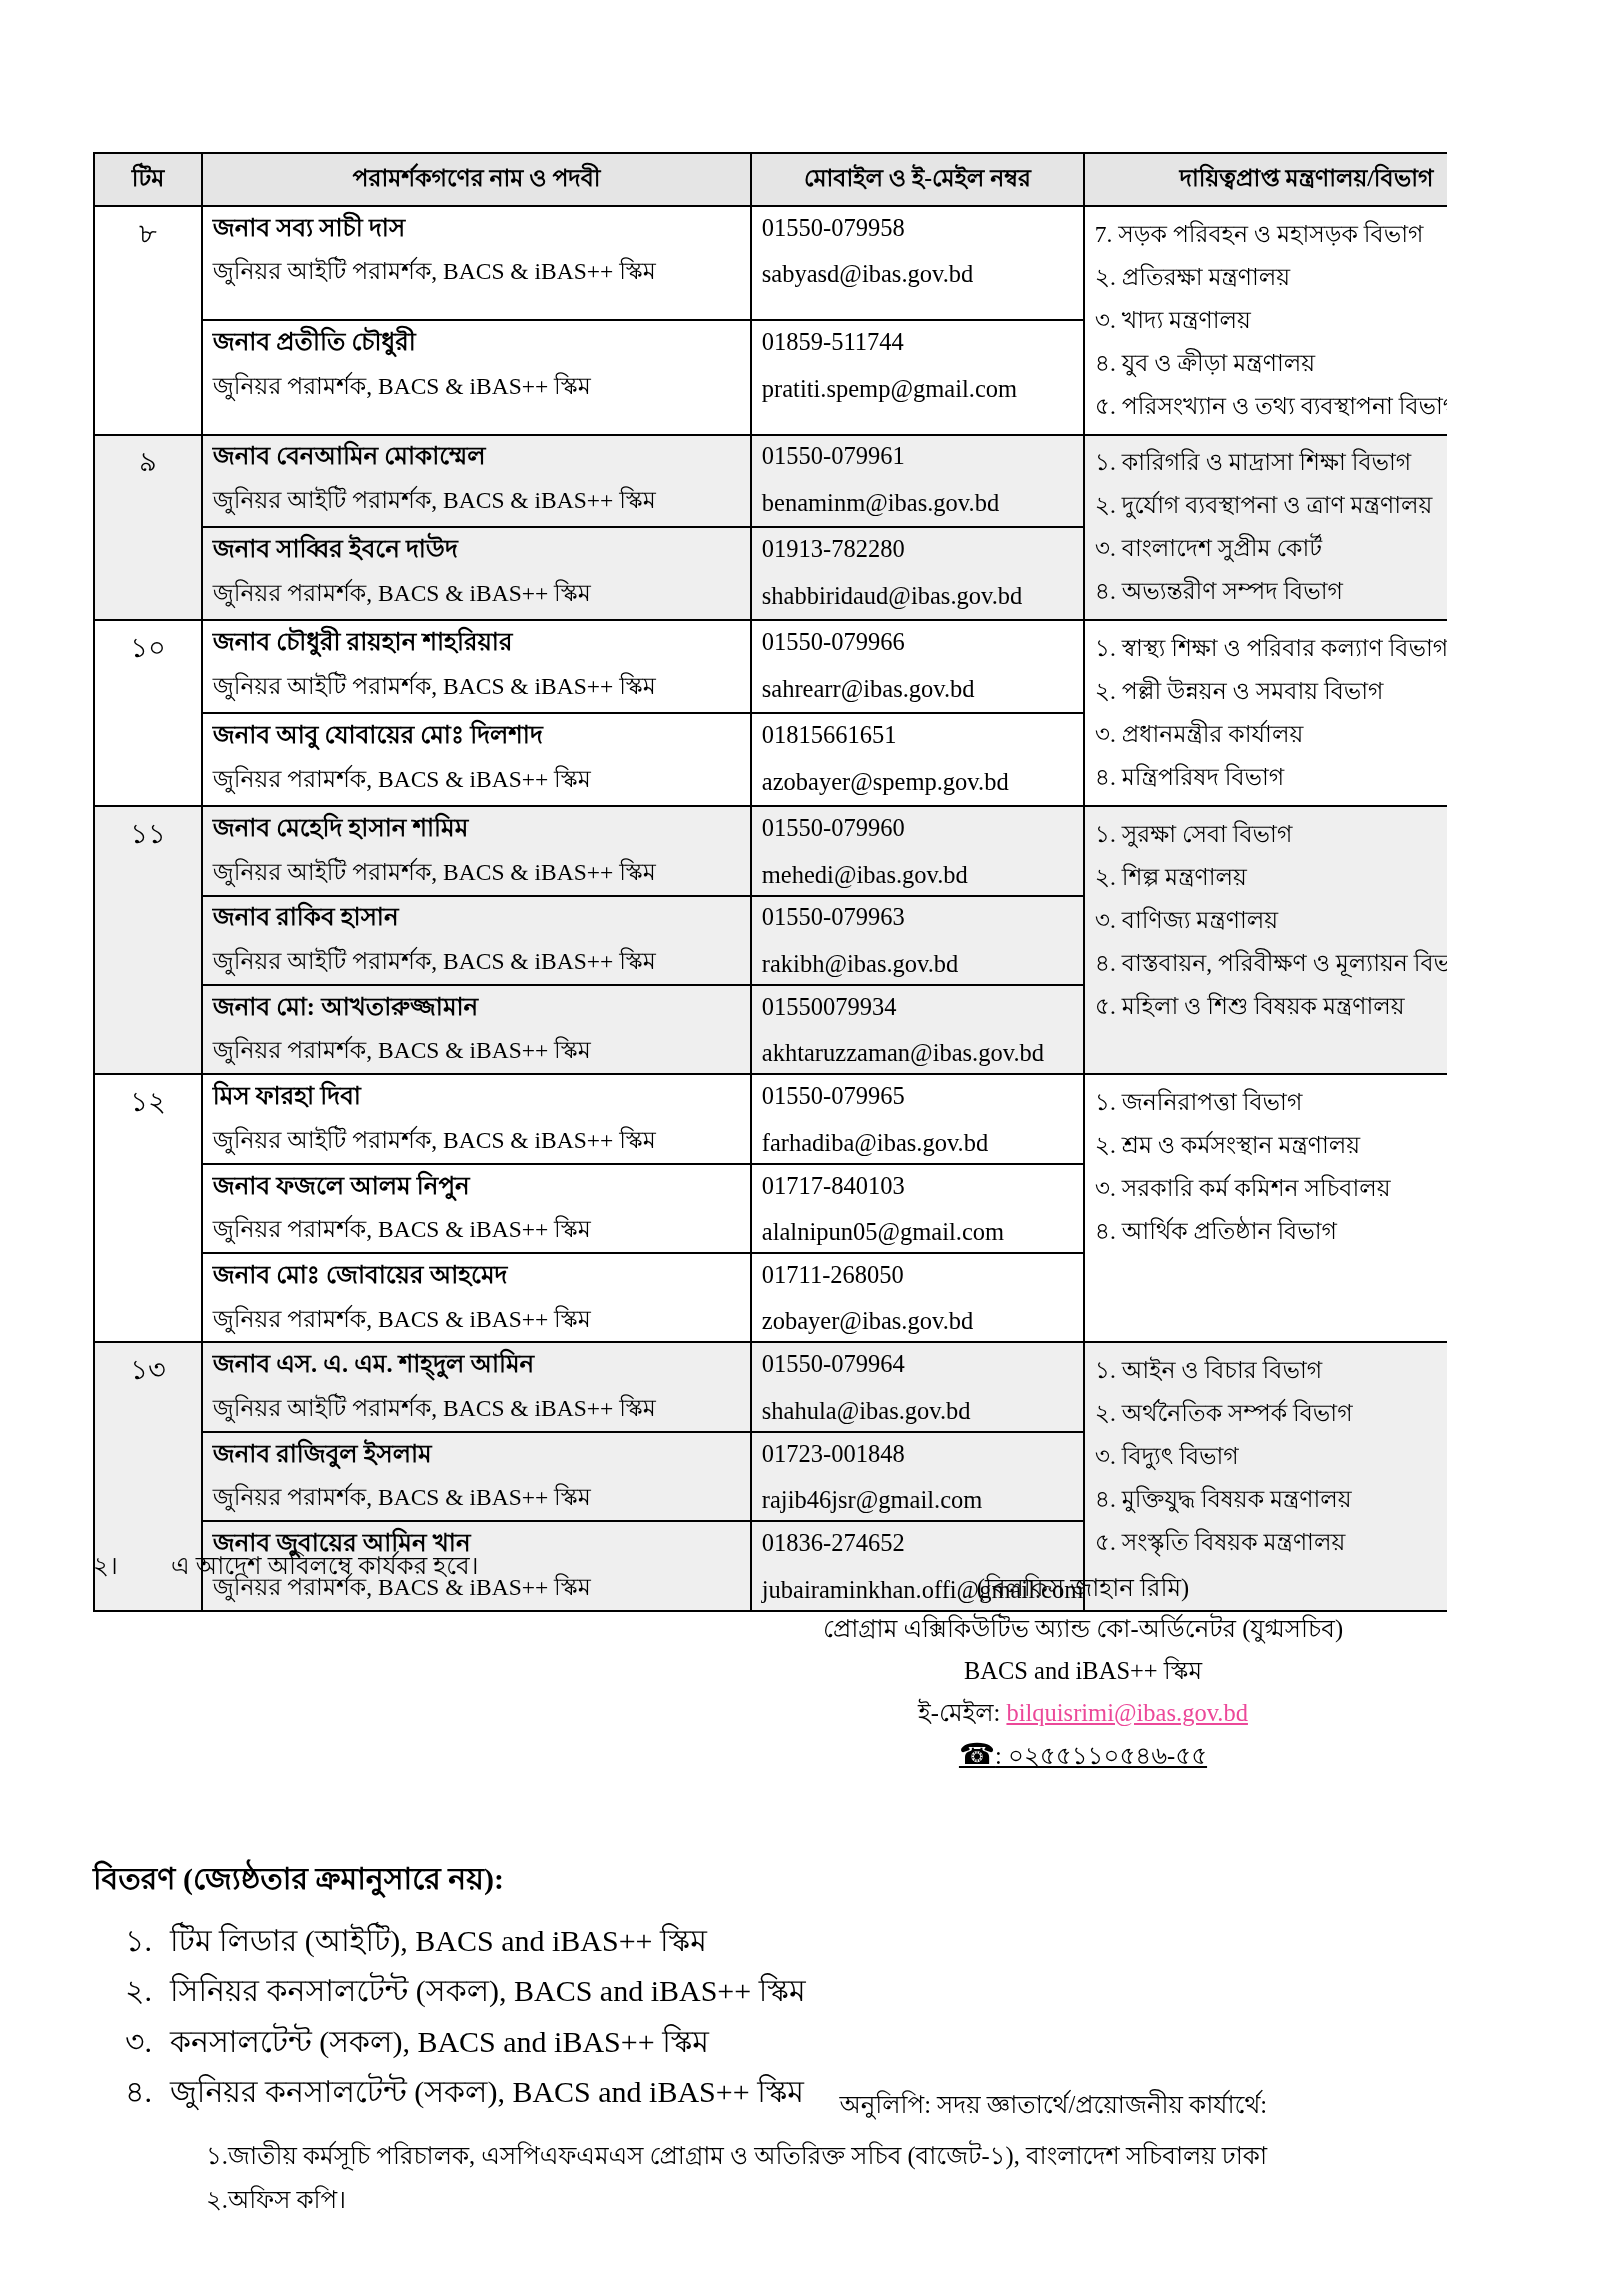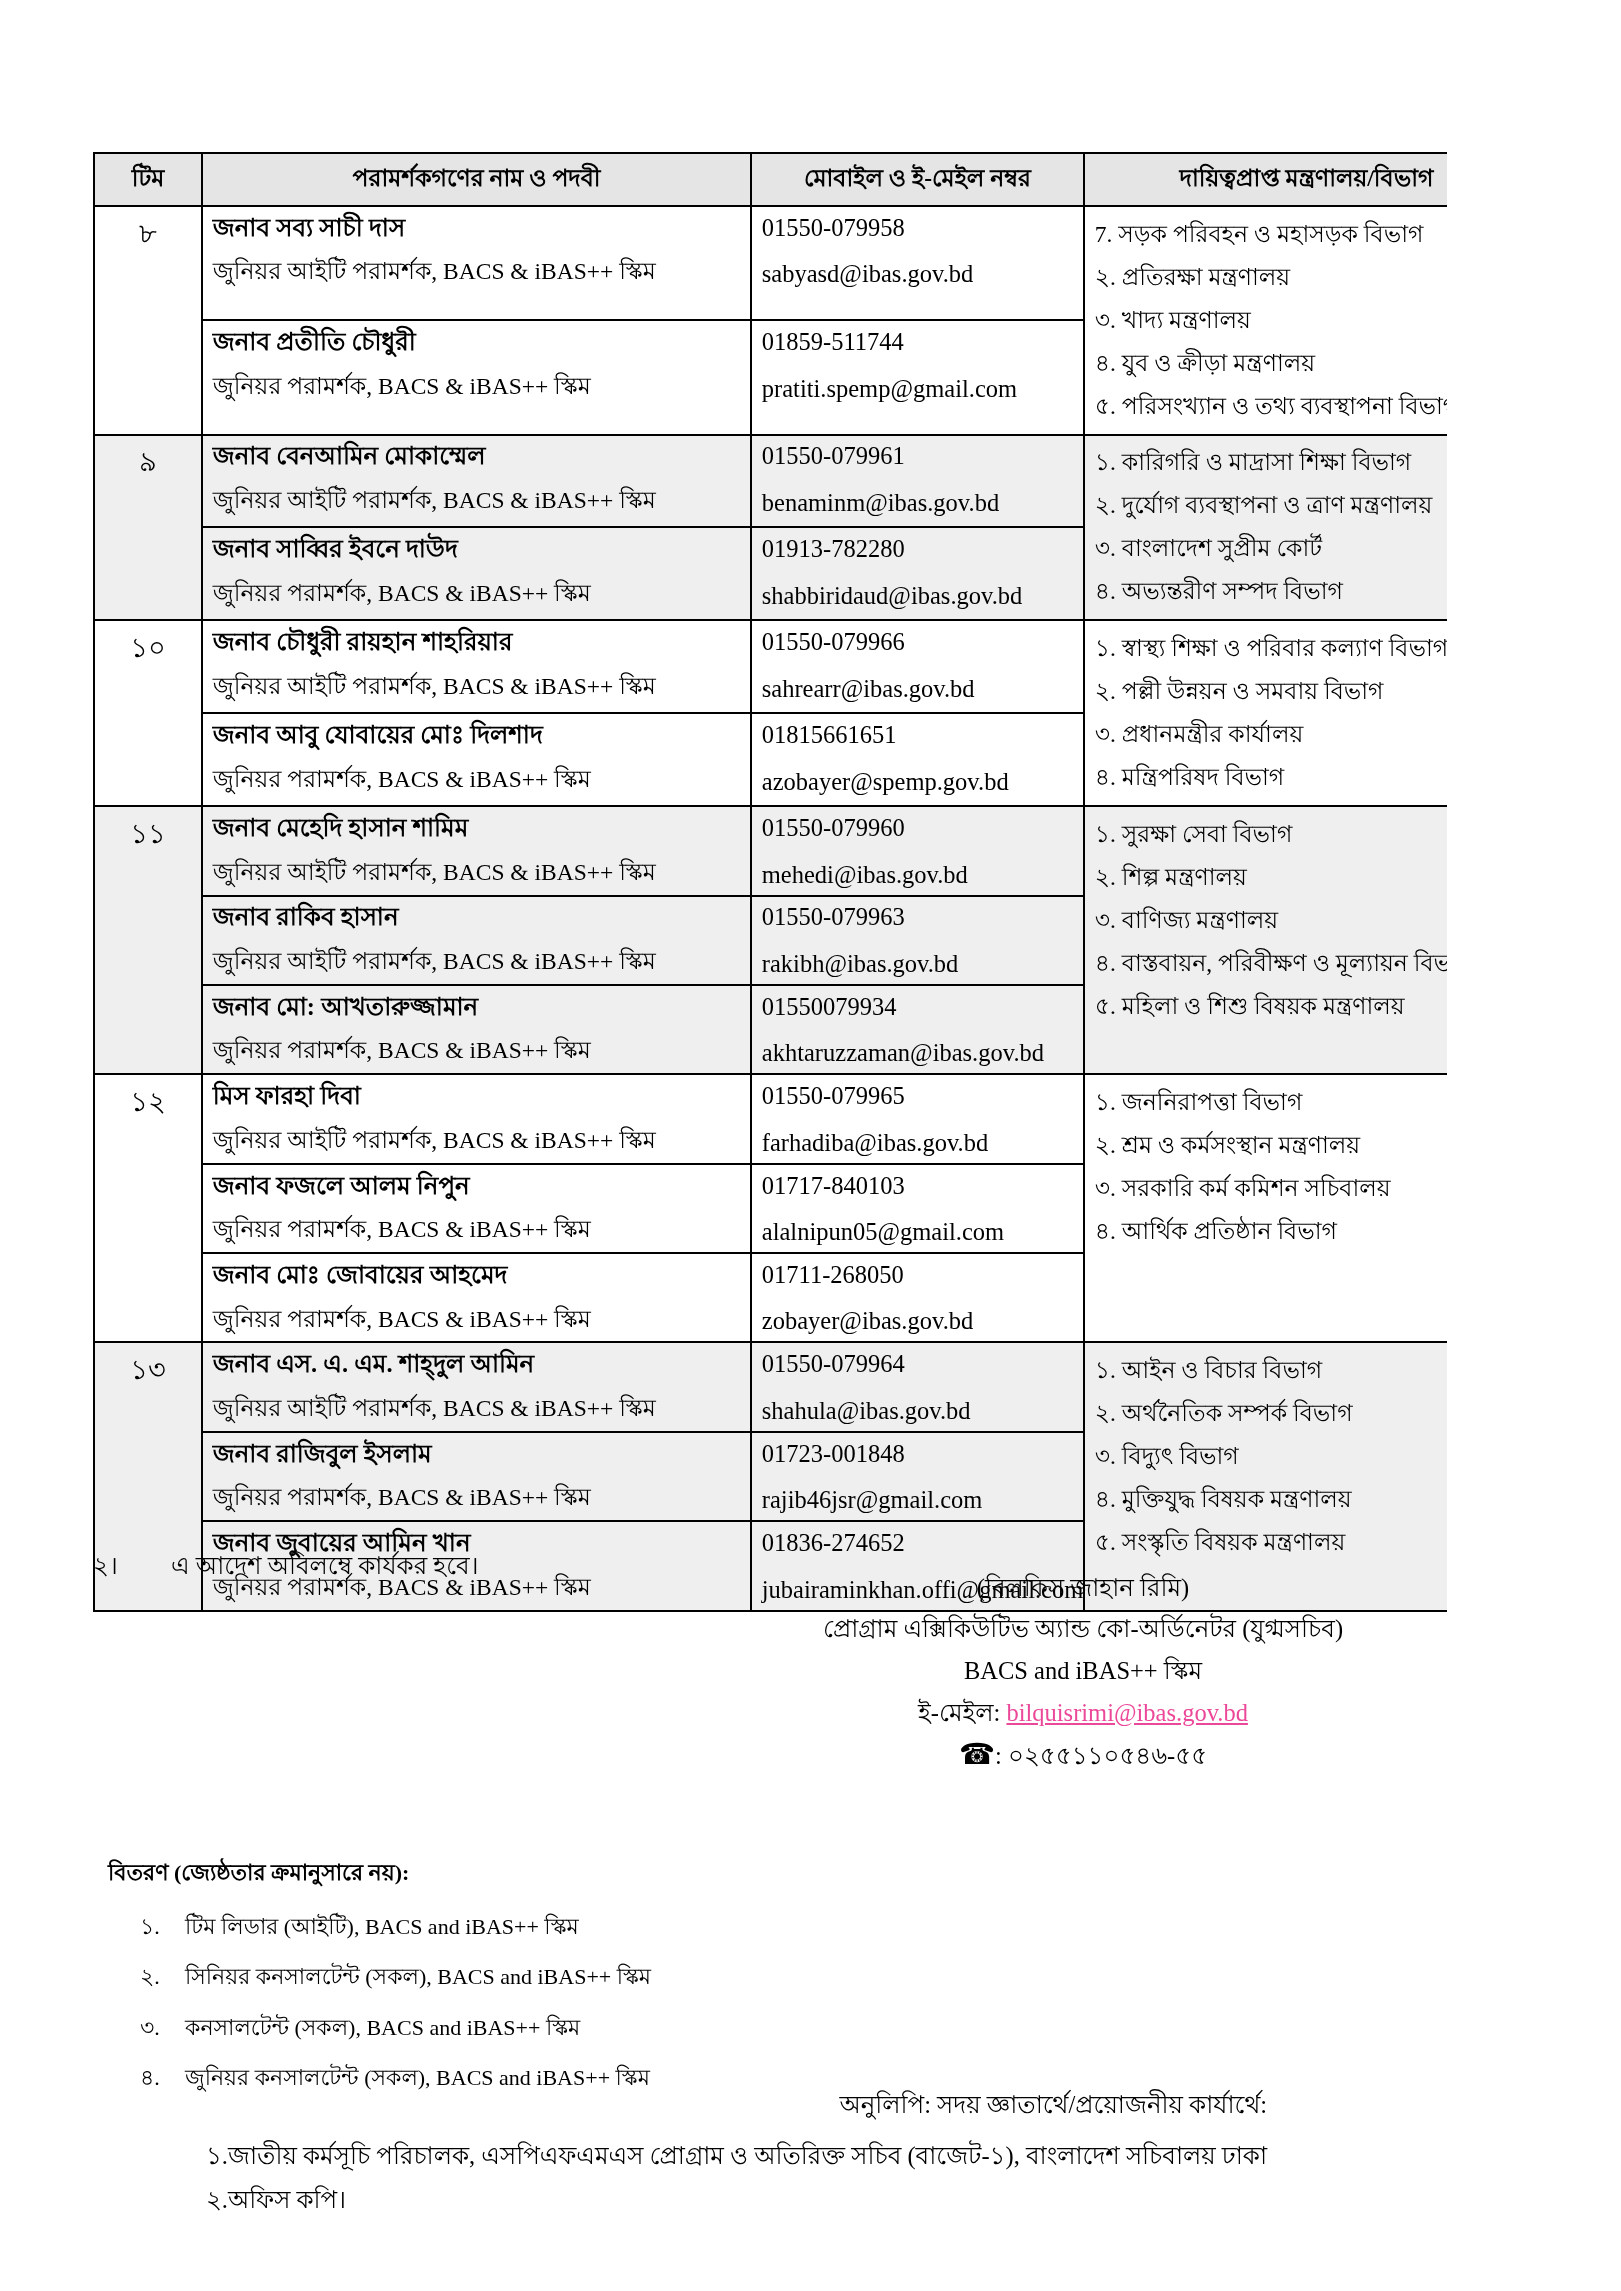--- a/index.html
+++ b/index.html
@@ -74,28 +74,28 @@
     left: 691px;
     top: 1560px;
     width: 784px;
     text-align: center;
     font-size: 24.5px;
     line-height: 29px;
   }
   .sig-signed { margin-bottom: 80px; }
   .sig-line { margin-top: 12.7px; }
   .sig-email a { color: #ec4899; text-decoration: underline; }
-  .sig-phone { margin-top: 13.7px; }
+  .sig-phone { margin-top: 13.7px; text-decoration: underline; }
   .phone-icon { font-size: 29px; font-family: "DejaVu Sans", sans-serif; }
 
   .distribution {
     position: absolute;
-    left: 108px;
+    left: 93px;
     top: 1855px;
-    font-size: 22px;
+    font-size: 30px;
   }
   .dist-heading { font-weight: bold; margin-bottom: 17.6px; }
   .dist-item { display: flex; margin-top: 17.6px; line-height: 33px; }
   .dist-item .li-num { width: 45px; margin-left: 32px; }
 
   .copies {
     position: absolute;
     left: 93px;
     top: 2086px;
     font-size: 24.5px;

